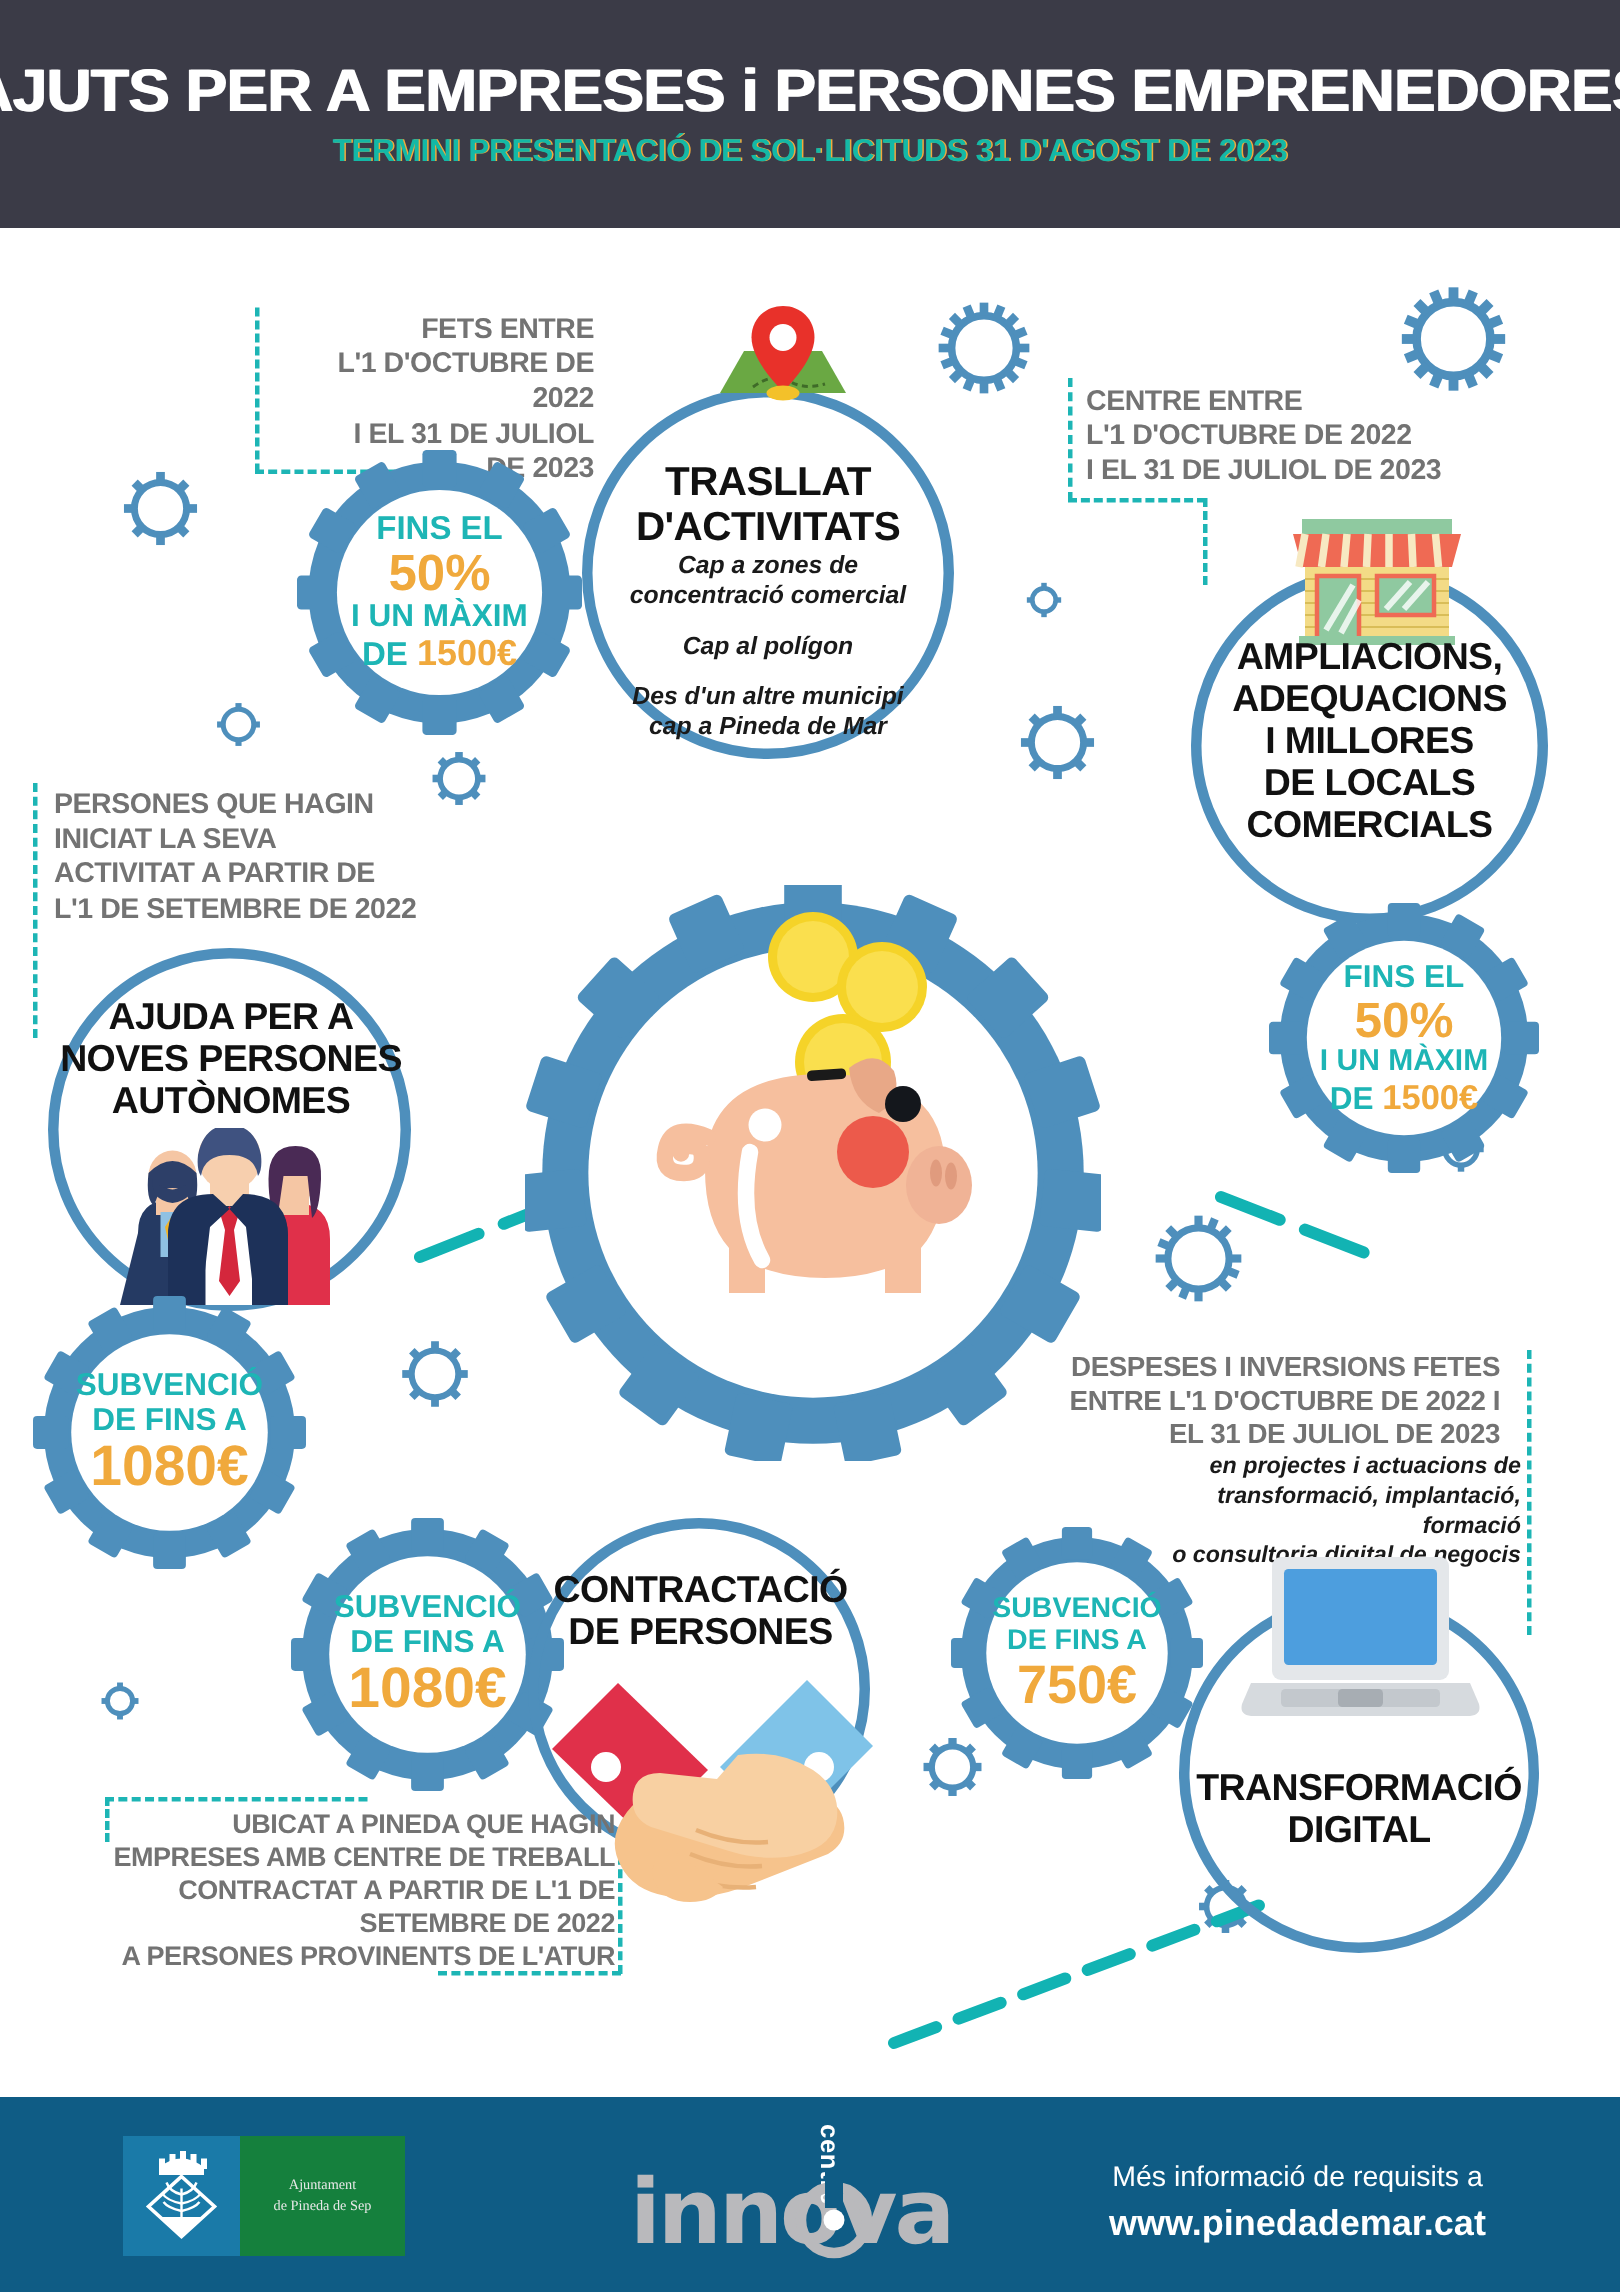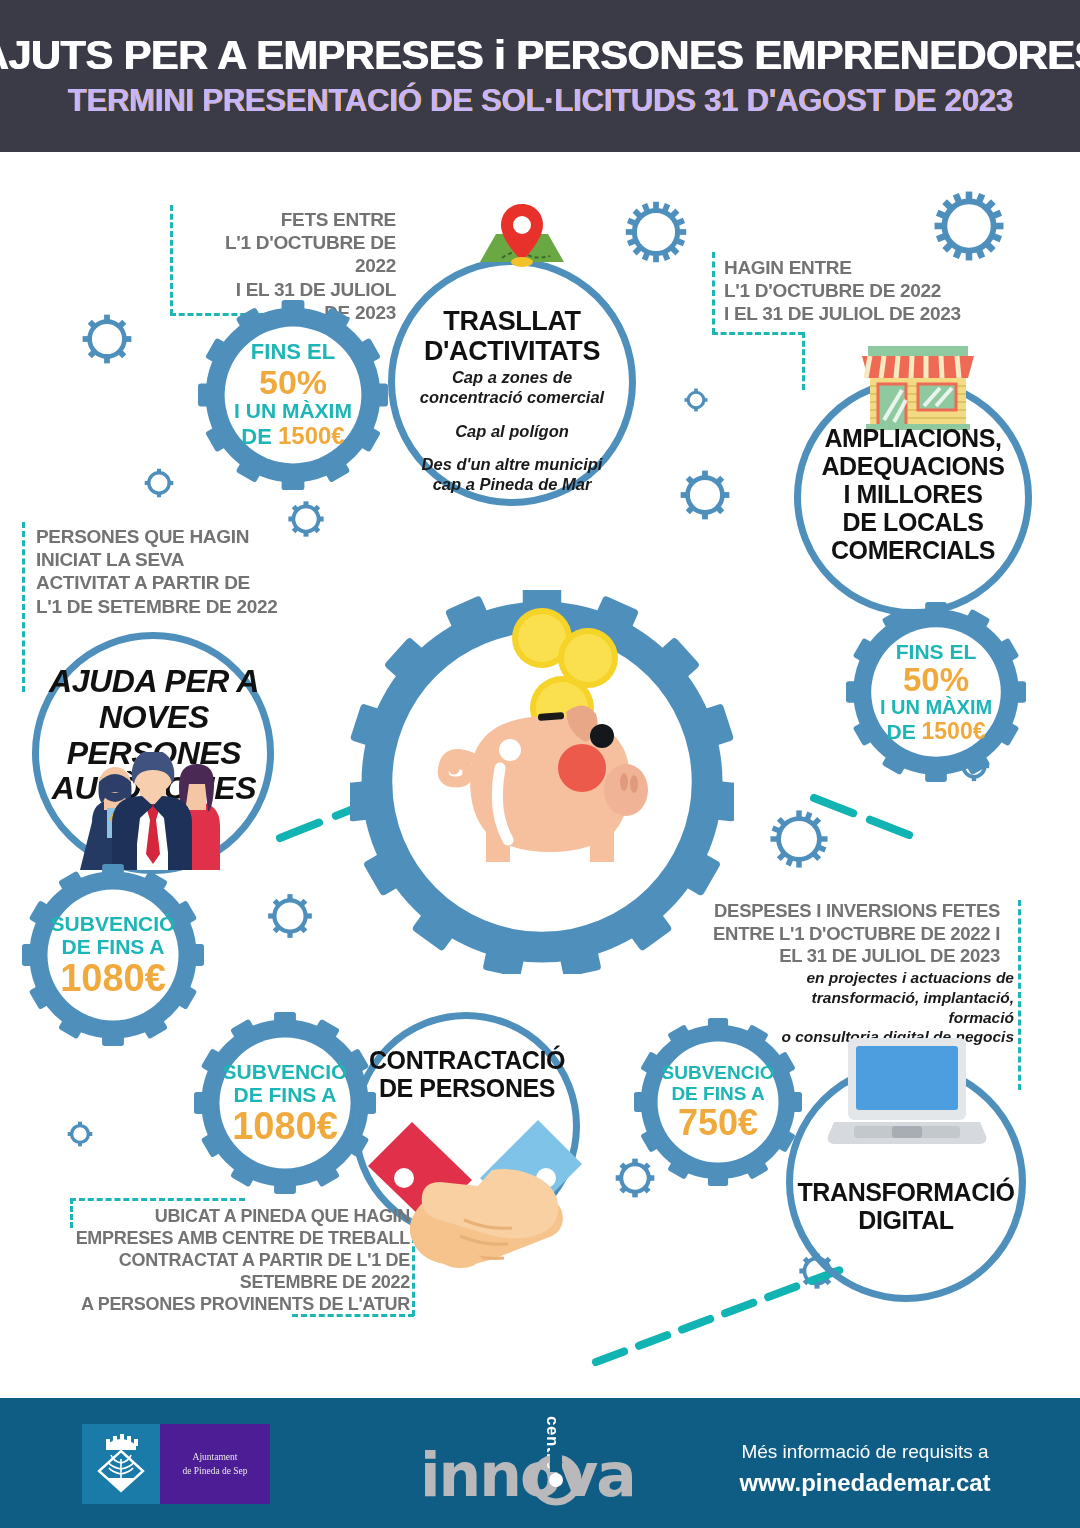--- a/index.html
+++ b/index.html
@@ -15,41 +15,41 @@
     position:absolute; left:0; top:0; width:1080px; height:152px;
     background:#3b3b47;
     display:flex; flex-direction:column; justify-content:center; align-items:center;
   }
   .header-title {
     color:#ffffff; font-weight:bold; font-size:40px; letter-spacing:-0.5px;
     transform:scaleX(1.04); white-space:nowrap;
     text-shadow:1px 0 0 #fff;
   }
   .header-sub {
-    color:#c4b5fd; font-weight:bold; font-size:31px; margin-top:5px;
+    color:#14b8a6; font-weight:bold; font-size:21px; margin-top:5px;
     white-space:nowrap; letter-spacing:-0.2px;
     text-shadow:1px 0 0 #f0a93c;
   }
 
   
   .footer {
     position:absolute; left:0; bottom:0; width:1080px; height:130px;
     background:#0f5c85;
     display:flex; align-items:center;
   }
   .logo-aj {
     position:absolute; left:82px; top:26px; width:188px; height:80px;
     display:flex;
   }
   .logo-aj-left {
     width:78px; height:80px; background:#1a7aa8;
     display:flex; align-items:center; justify-content:center;
   }
   .logo-aj-right {
-    width:110px; height:80px; background:#4c1d95;
+    width:110px; height:80px; background:#15803d;
     display:flex; flex-direction:column; align-items:center; justify-content:center;
     color:#e8e8e8; font-size:9.5px; line-height:1.5; font-family:"Liberation Serif", serif;
   }
   .innova-wrap {
     position:absolute; left:420px; top:22px; width:230px; height:92px;
   }
   .innova-text {
     position:absolute; left:0; bottom:2px; font-size:60px; font-weight:bold;
     color:#b9b9bc; letter-spacing:-2px; font-family:"DejaVu Sans", sans-serif;
   }
@@ -421,21 +421,21 @@
   <div style="margin-bottom:14px;">
     <div>Cap al polígon</div>
   </div>
   <div>
     <div>Des d'un altre municipi</div>
     <div>cap a Pineda de Mar</div>
   </div>
 </div>
 
 <div class="teal-note" style="left:724px;top:256px;width:290px;text-align:left;">
-  <div>HAGIN ENTRE</div>
+  <div>CENTRE ENTRE</div>
   <div>L'1 D'OCTUBRE DE 2022</div>
   <div>I EL 31  DE  JULIOL DE 2023</div>
 </div>
 
 <div class="circle-outline" style="left:794px;top:378px;width:238px;height:238px;"></div>
 
 <svg class="shop" style="left:852px;top:328px;" width="132" height="110" viewBox="0 0 132 110">
   <rect x="16" y="18" width="100" height="10" fill="#8fc9a0"></rect>
   <path d="M10 28 h112 l-6 22 h-100 z" fill="#ef6a54"></path>
   <path d="M10 28 l-0 0 m8 0 l-4 22 m18 -22 l-3 22 m17 -22 l-2 22 m16 -22 l-1 22 m15 -22 l0 22 m15 -22 l1 22 m15 -22 l2 22" stroke="#f7e9c2" stroke-width="5" fill="none"></path>
@@ -497,21 +497,21 @@
 
 <div class="teal-note" style="left:36px;top:525px;width:270px;text-align:left;">
   <div>PERSONES QUE HAGIN</div>
   <div>INICIAT LA SEVA</div>
   <div>ACTIVITAT A PARTIR DE</div>
   <div>L'1 DE SETEMBRE DE 2022</div>
 </div>
 
 <div class="circle-outline" style="left:32px;top:632px;width:242px;height:242px;"></div>
 
-<div class="black-title" style="position:absolute;left:36px;top:664px;width:236px;font-size:32px;font-style:italic;">
+<div class="black-title" style="position:absolute;left:36px;top:664px;width:236px;font-size:25px;">
   <div>AJUDA PER A</div>
   <div>NOVES PERSONES</div>
   <div>AUTÒNOMES</div>
 </div>
 
 <svg class="people" style="left:56px;top:752px;" width="196" height="118" viewBox="0 0 196 118">
 
   <g>
     <path d="M36 70 q0 -22 22 -22 q22 0 22 22 l0 48 l-56 0 z" fill="#253a63"></path>
     <rect x="48" y="40" width="22" height="18" fill="#f5c6a4"></rect>

